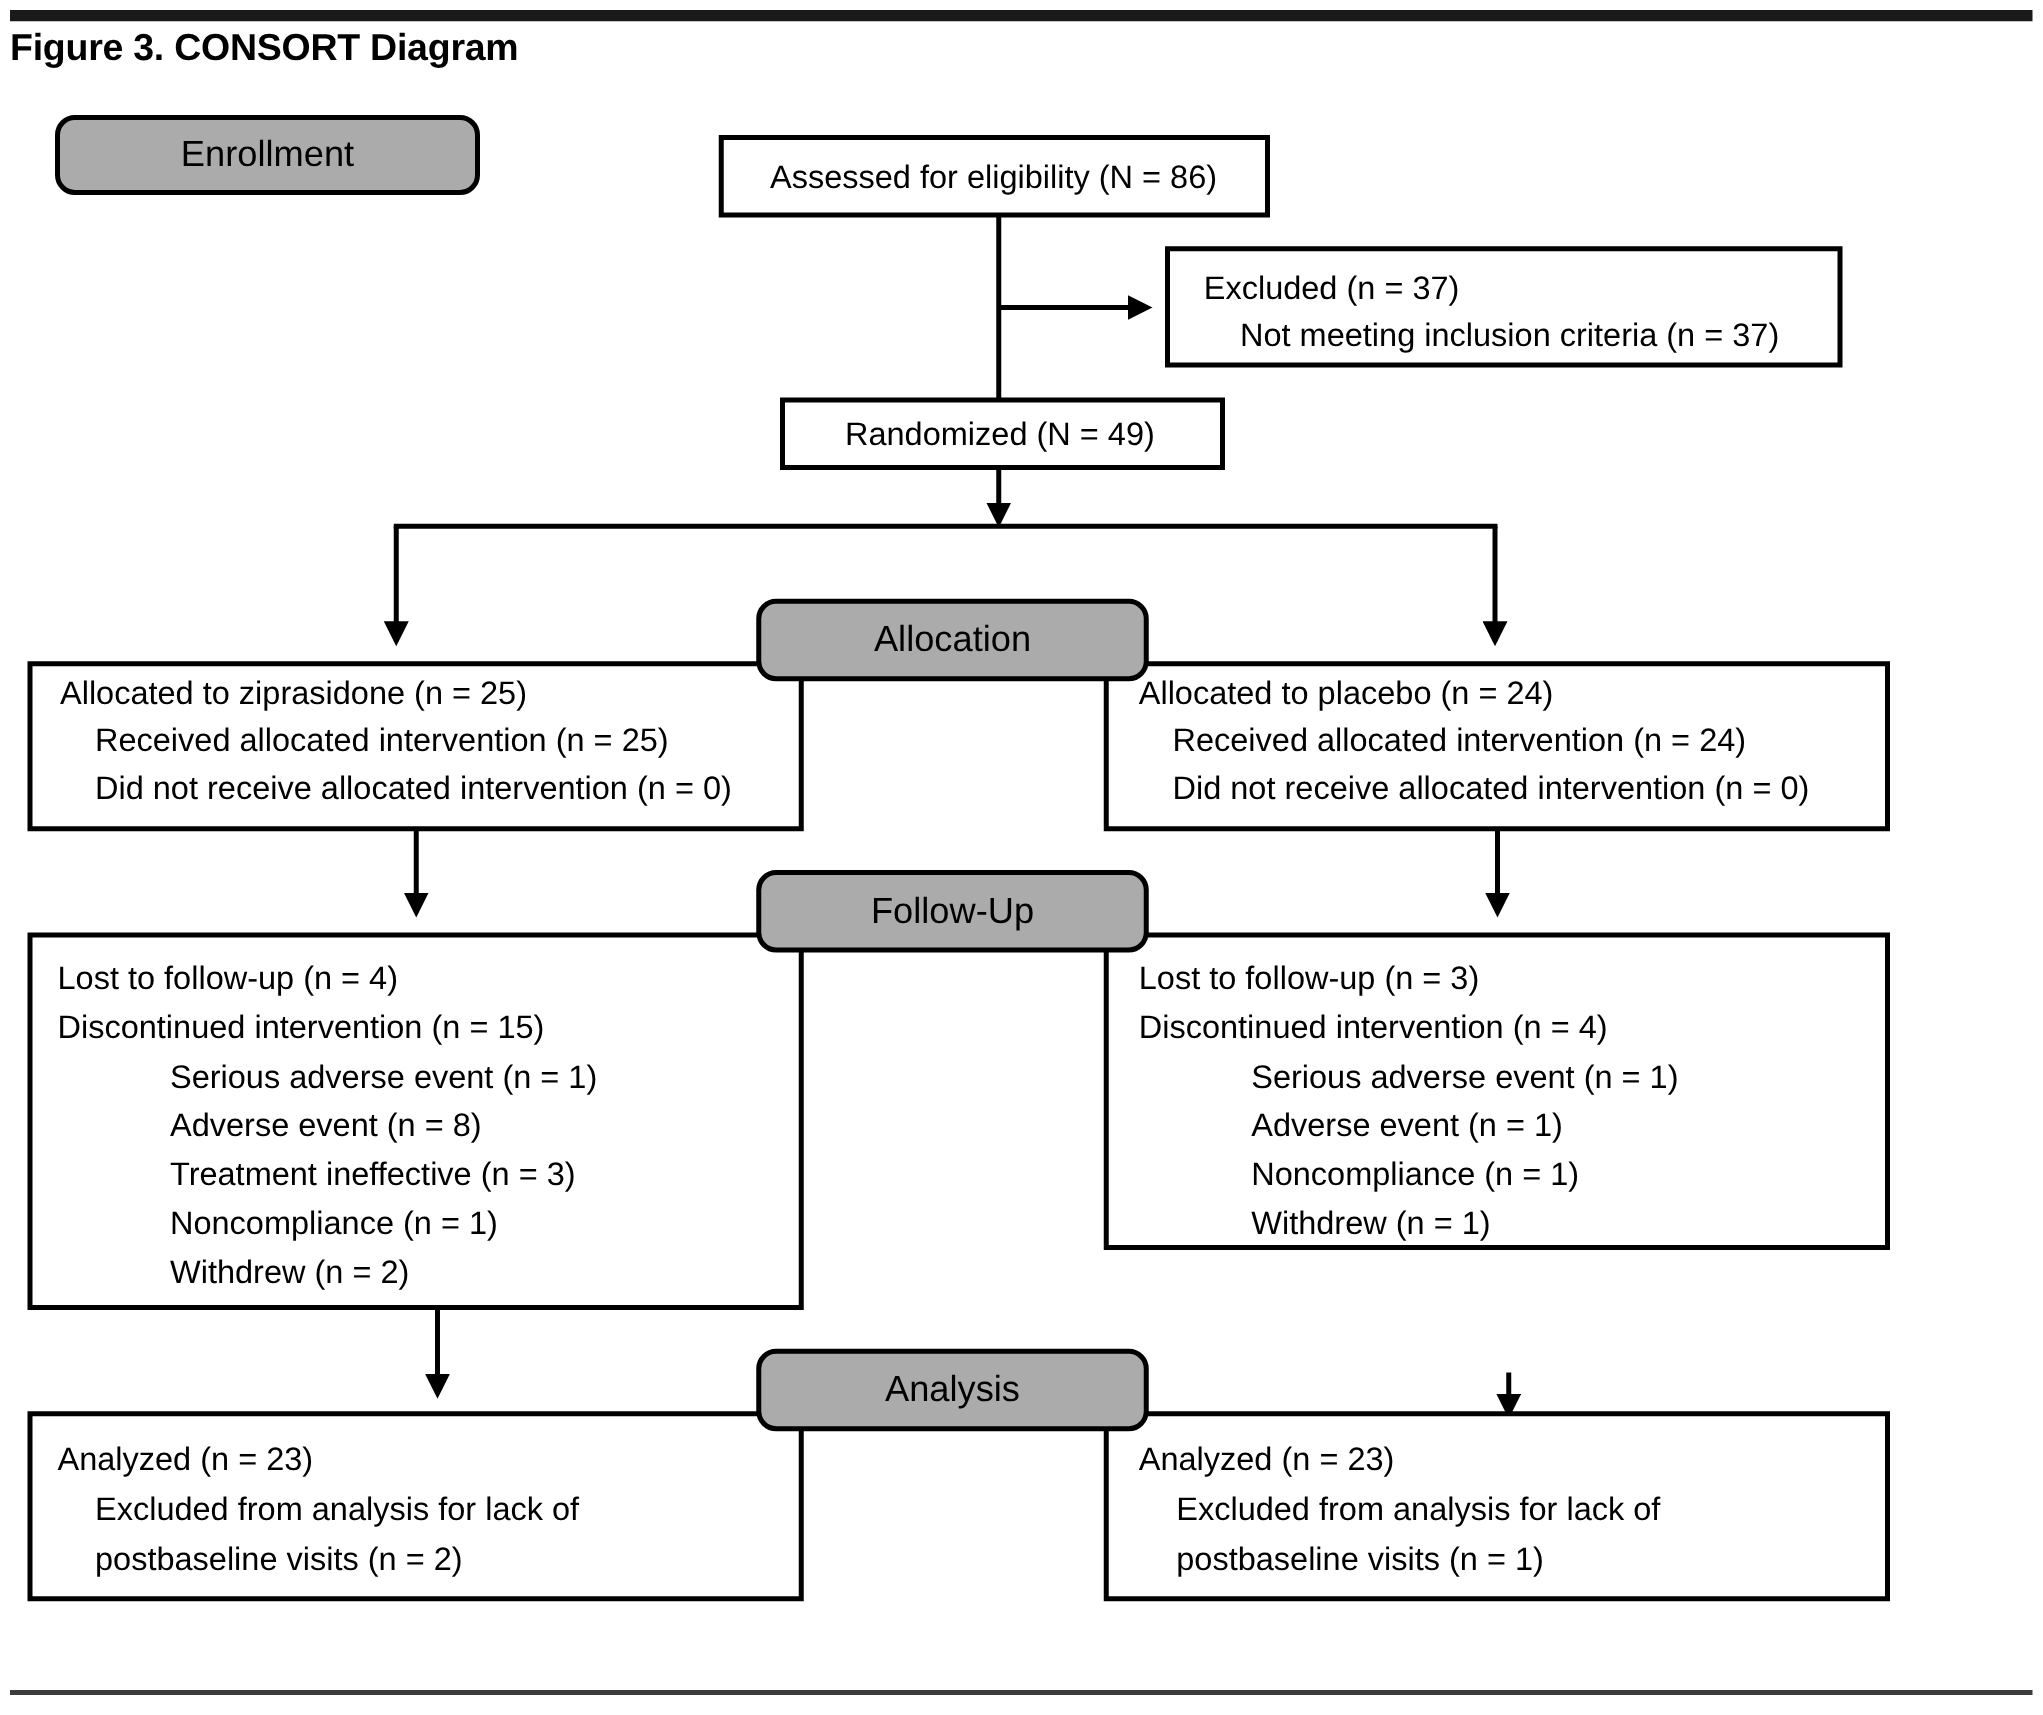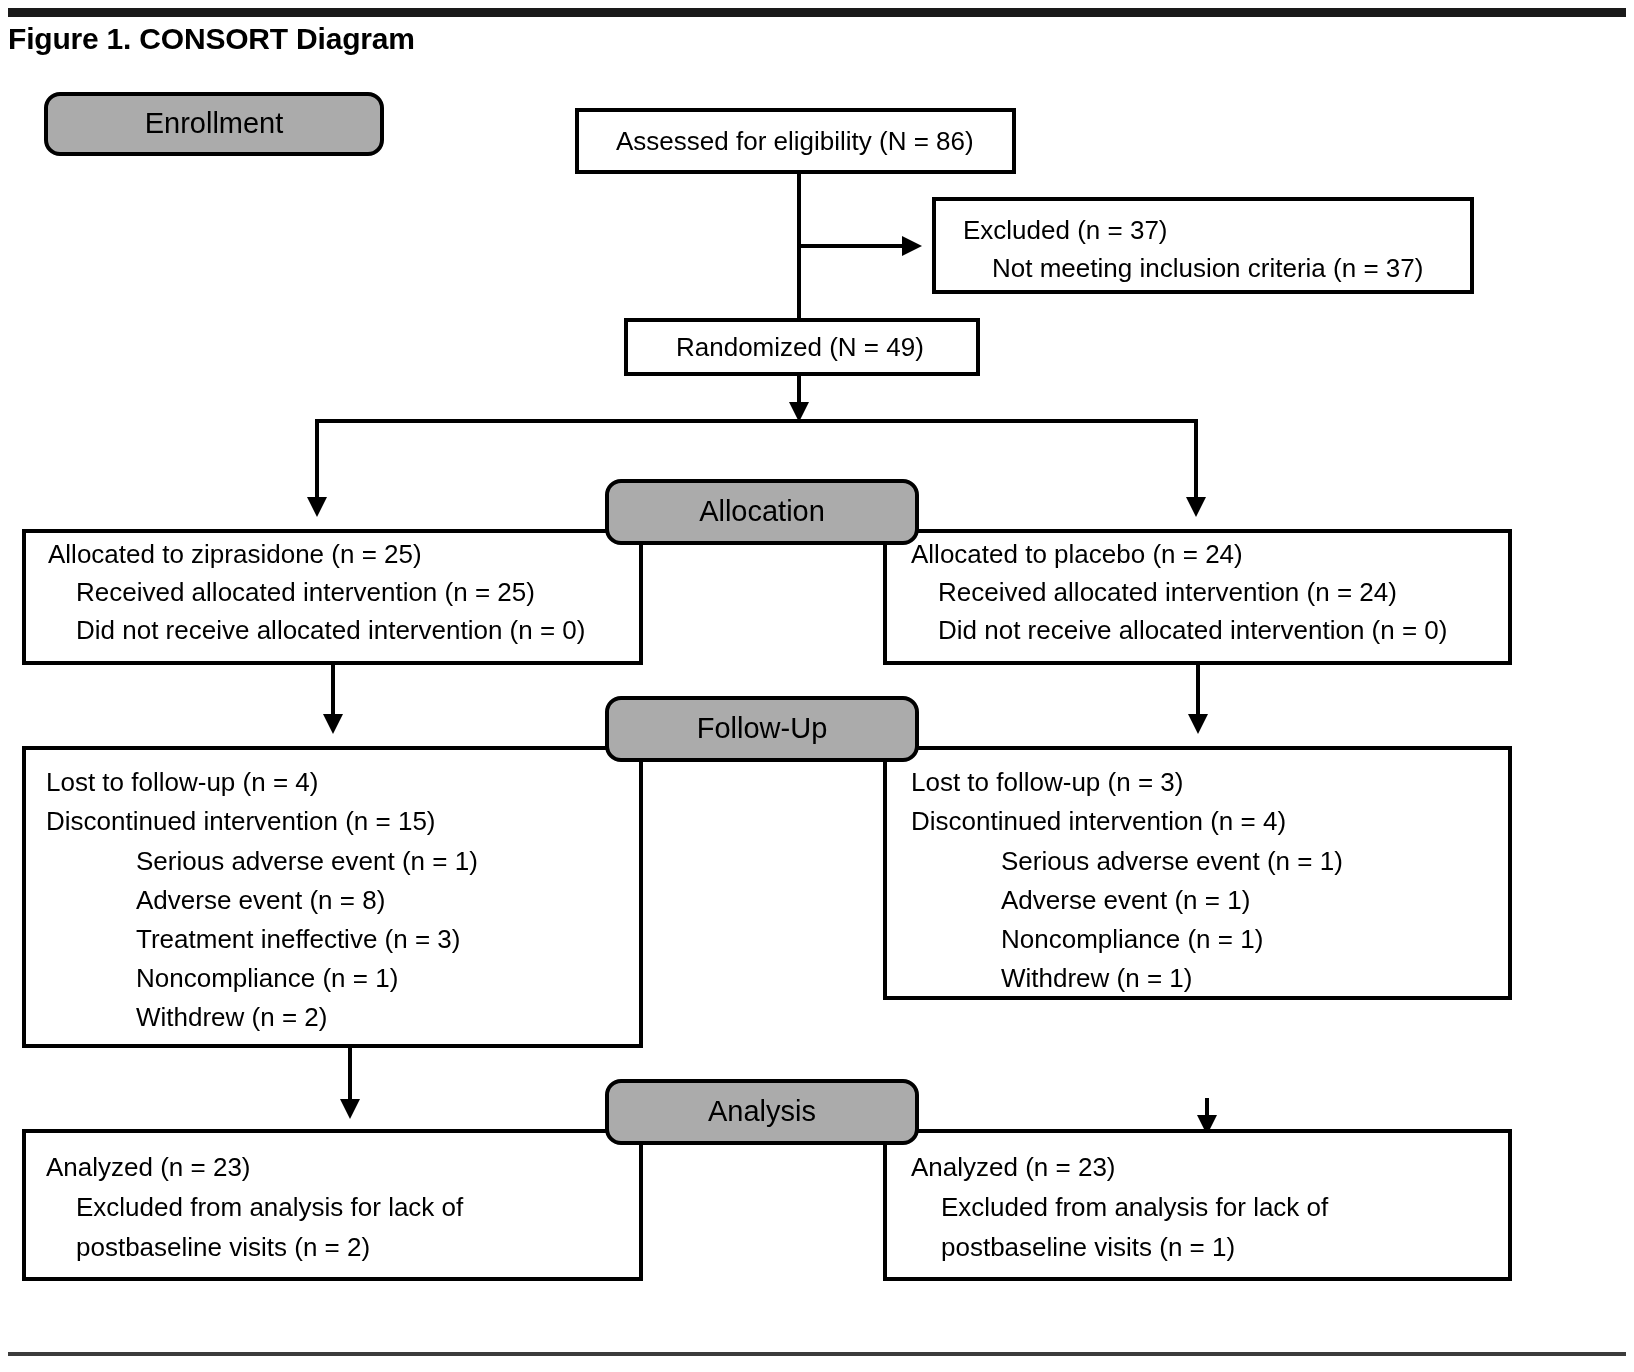--- a/index.html
+++ b/index.html
@@ -75,21 +75,21 @@
     font-size: 29px;
   }
 </style>
 </head>
 <body>
 
 <div id="figure-root">
 
   <div class="top-rule"></div>
 
-  <div id="fig-title">Figure 1. CONSORT Diagram</div>
+  <div id="fig-title">Figure 3. CONSORT Diagram</div>
 
   <svg class="diagram" width="1634" height="1372" viewBox="0 0 1634 1372">
 
     <defs>
       <marker id="arrow" viewBox="0 0 10 10" refX="8" refY="5" markerWidth="5" markerHeight="5" orient="auto-start-reverse">
         <path d="M 0 0 L 10 5 L 0 10 z" fill="#000000"></path>
       </marker>
     </defs>
 
     <g>

